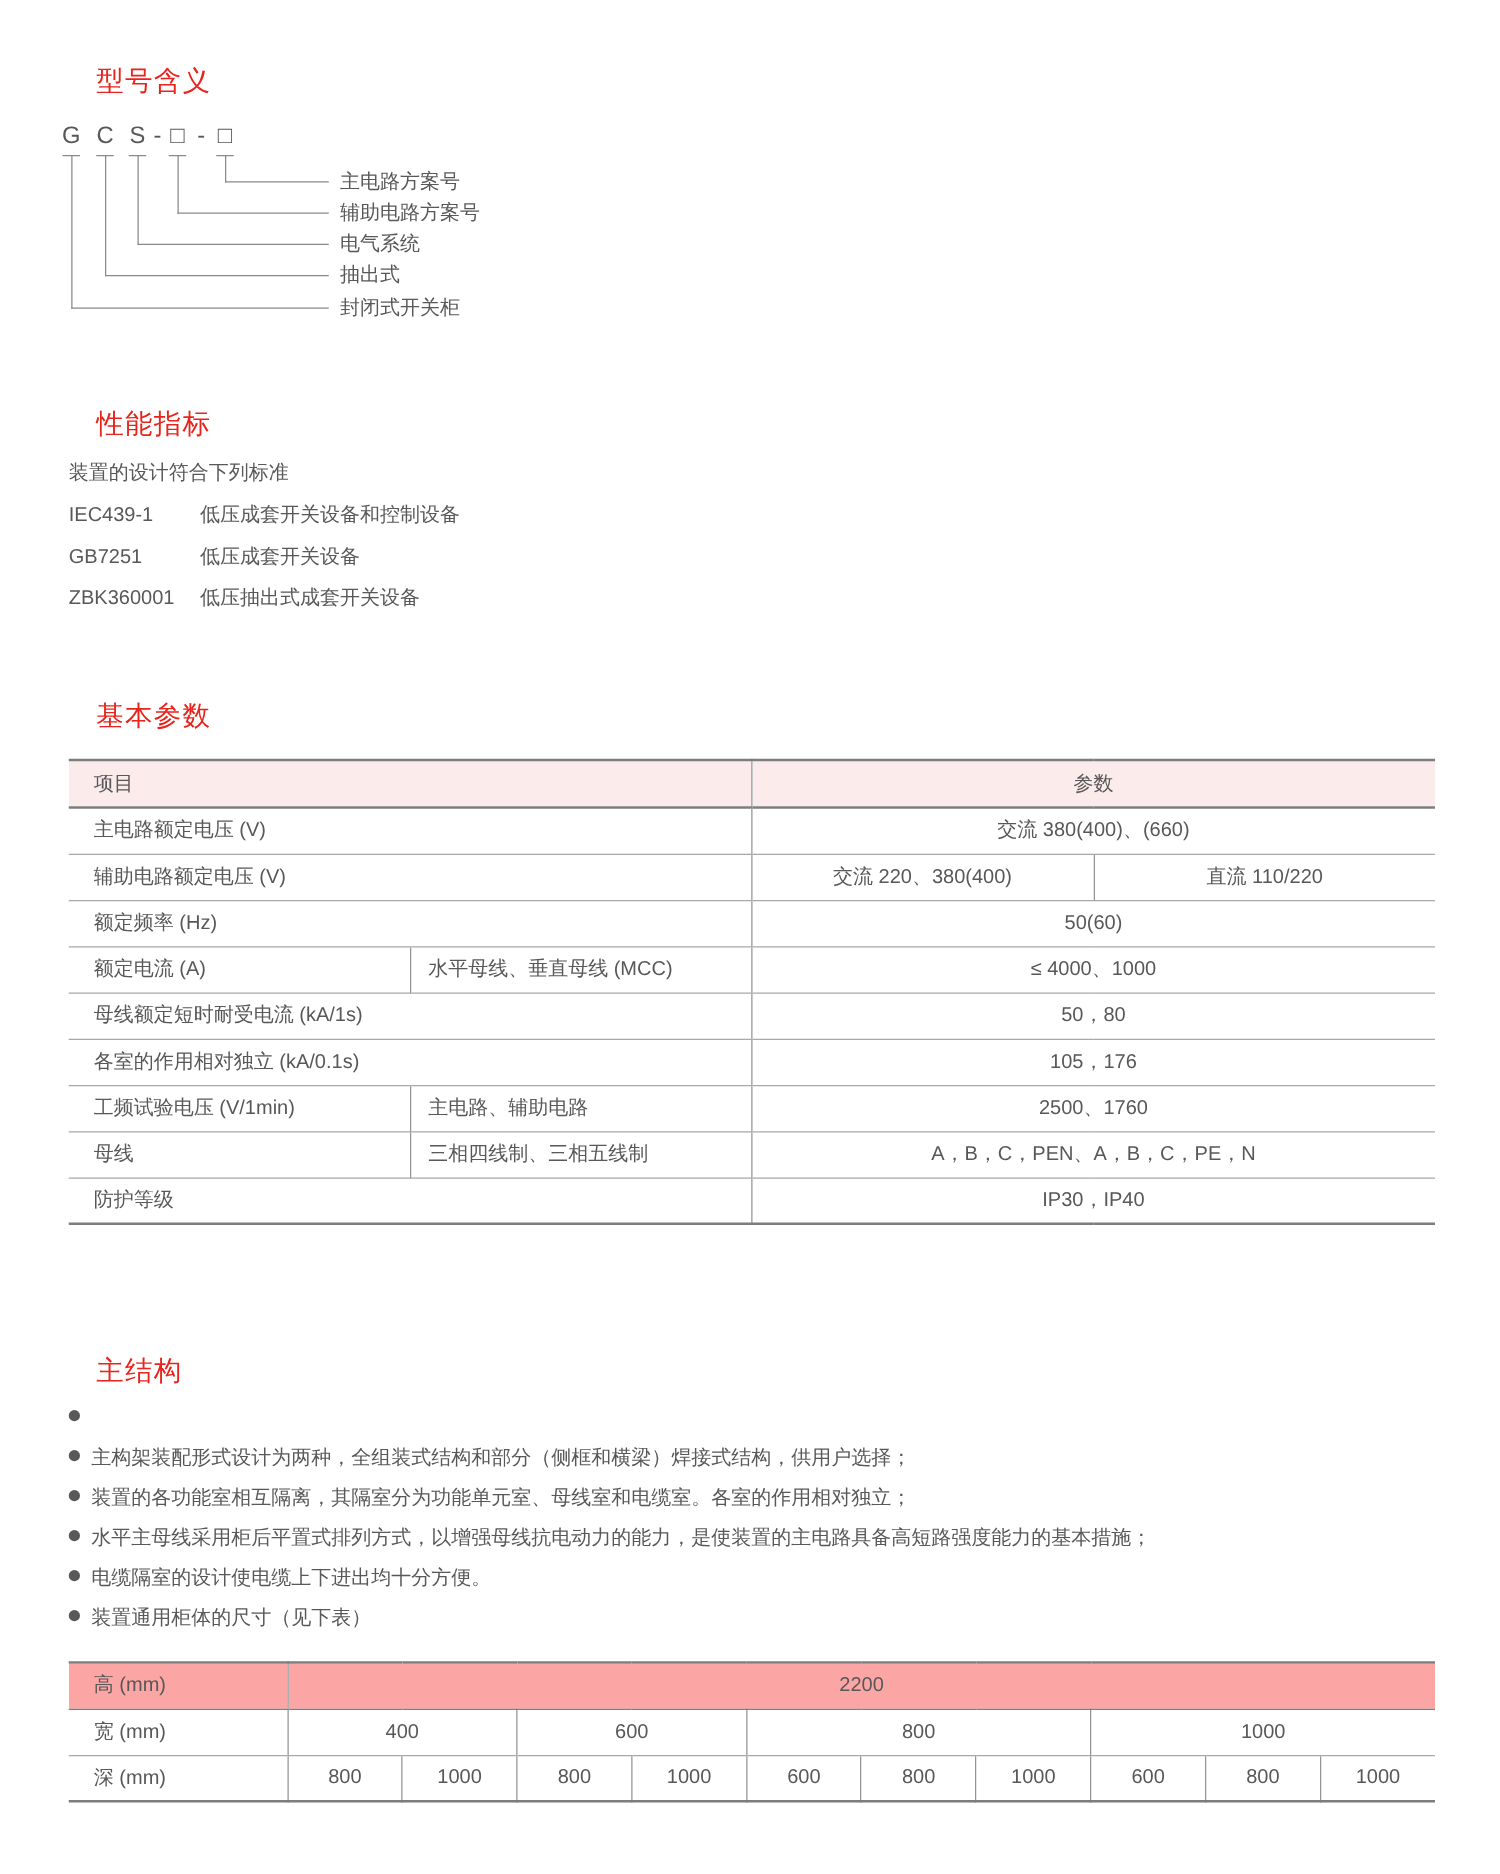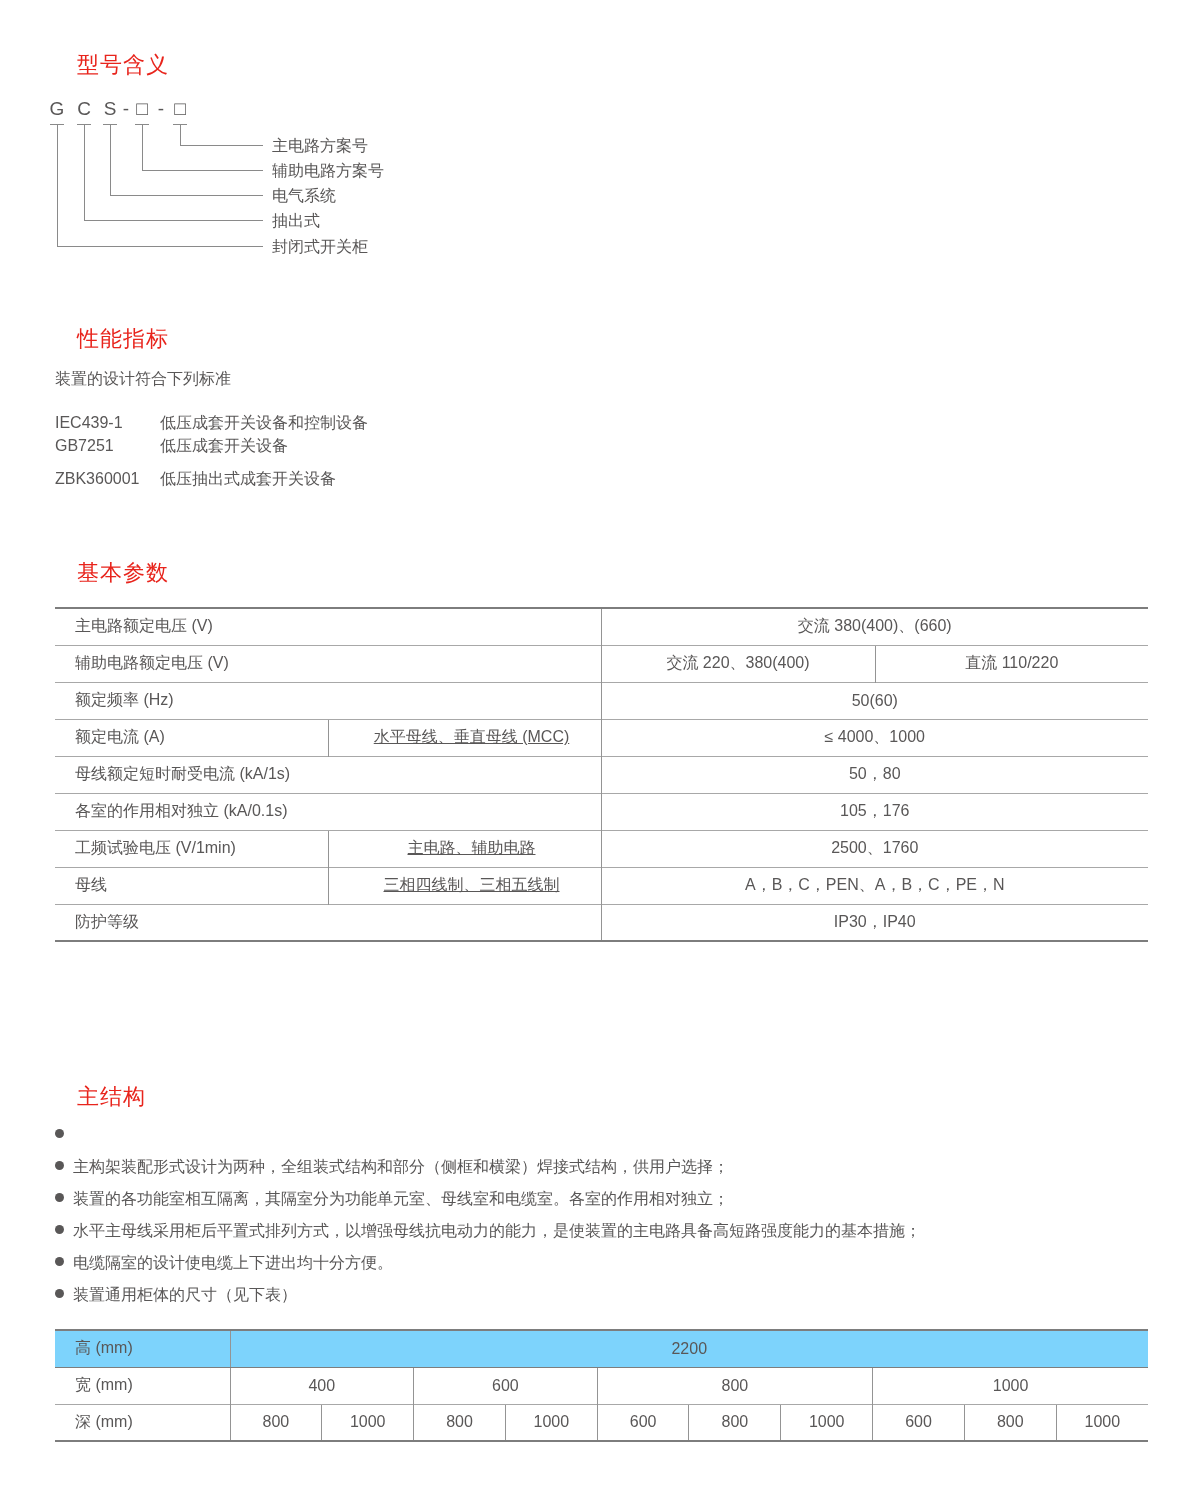--- a/index.html
+++ b/index.html
@@ -51,31 +51,31 @@
     position: absolute; left: 55px; top: 607px; width: 1093px;
     border-top: 2px solid #7d7d7d; border-bottom: 2px solid #7d7d7d;
   }
   .ptable td {
     height: 37px; font-size: 16px; color: #595757;
     border-top: 1px solid #a8a8a8; padding: 0; white-space: nowrap; overflow: hidden;
   }
   .ptable tr.hdr td { background: #fcebeb; border-bottom: 2px solid #7d7d7d; height: 38px; }
   .bl { border-left: 1px solid #949494; }
   .lab { text-align: left; padding-left: 20px !important; }
-  .sub { text-align: center; padding-left: 14px !important; text-decoration: underline; }
+  .sub { text-align: left; padding-left: 14px !important; }
   .val { text-align: center; }
   .dtable {
     position: absolute; left: 55px; top: 1329px; width: 1093px;
     border-top: 2px solid #7d7d7d; border-bottom: 2px solid #7d7d7d;
   }
   .dtable td {
     height: 37px; font-size: 16px; color: #595757;
     border-top: 1px solid #a8a8a8; padding: 0; white-space: nowrap; overflow: hidden;
   }
-  .dtable tr.hdr td { background: #7dd3fc; border-bottom: 1px solid #7d7d7d; }
+  .dtable tr.hdr td { background: #fca5a5; border-bottom: 1px solid #7d7d7d; }
   
   .bullets { position: absolute; left: 55px; top: 1124px; width: 1100px; }
   .bullet { margin-bottom: 11px; font-size: 16px; line-height: 21px; color: #595757; white-space: nowrap; }
   .dot {
     display: inline-block; width: 9px; height: 9px; border-radius: 50%;
     background: #595757; margin-right: 9px; vertical-align: middle; position: relative; top: -2px;
   }
 </style>
 </head>
 <body>
@@ -108,40 +108,44 @@
     <span class="leader-label" style="top:37px">主电路方案号</span>
     <span class="leader-label" style="top:62px">辅助电路方案号</span>
     <span class="leader-label" style="top:87px">电气系统</span>
     <span class="leader-label" style="top:112px">抽出式</span>
     <span class="leader-label" style="top:138px">封闭式开关柜</span>
   </div>
 
   <h2 class="sec-title" style="top:324px">性能指标</h2>
   <p class="perf-intro">装置的设计符合下列标准</p>
 
-  <div class="std-row" style="top:412px">
+  <div class="std-row" style="top:402px">
     <span class="std-code">IEC439-1</span><span class="std-desc">低压成套开关设备和控制设备</span>
   </div>
   <div class="std-row" style="top:435px">
     <span class="std-code">GB7251</span><span class="std-desc">低压成套开关设备</span>
   </div>
   <div class="std-row" style="top:468px">
     <span class="std-code">ZBK360001</span><span class="std-desc">低压抽出式成套开关设备</span>
   </div>
 
   <h2 class="sec-title" style="top:558px">基本参数</h2>
 
   <table class="ptable">
     <colgroup>
         <col style="width:273px">
         <col style="width:273px">
         <col style="width:274px">
         <col style="width:273px">
       </colgroup>
     <tbody>
+        <tr class="hdr">
+      <td colspan="2" class="lab">项目</td>
+      <td colspan="2" class="val bl">参数</td>
+    </tr>
     <tr>
       <td colspan="2" class="lab">主电路额定电压 (V)</td>
       <td colspan="2" class="val bl">交流 380(400)、(660)</td>
     </tr>
     <tr>
       <td colspan="2" class="lab">辅助电路额定电压 (V)</td>
       <td class="val bl">交流 220、380(400)</td>
       <td class="val bl">直流 110/220</td>
     </tr>
     <tr>

